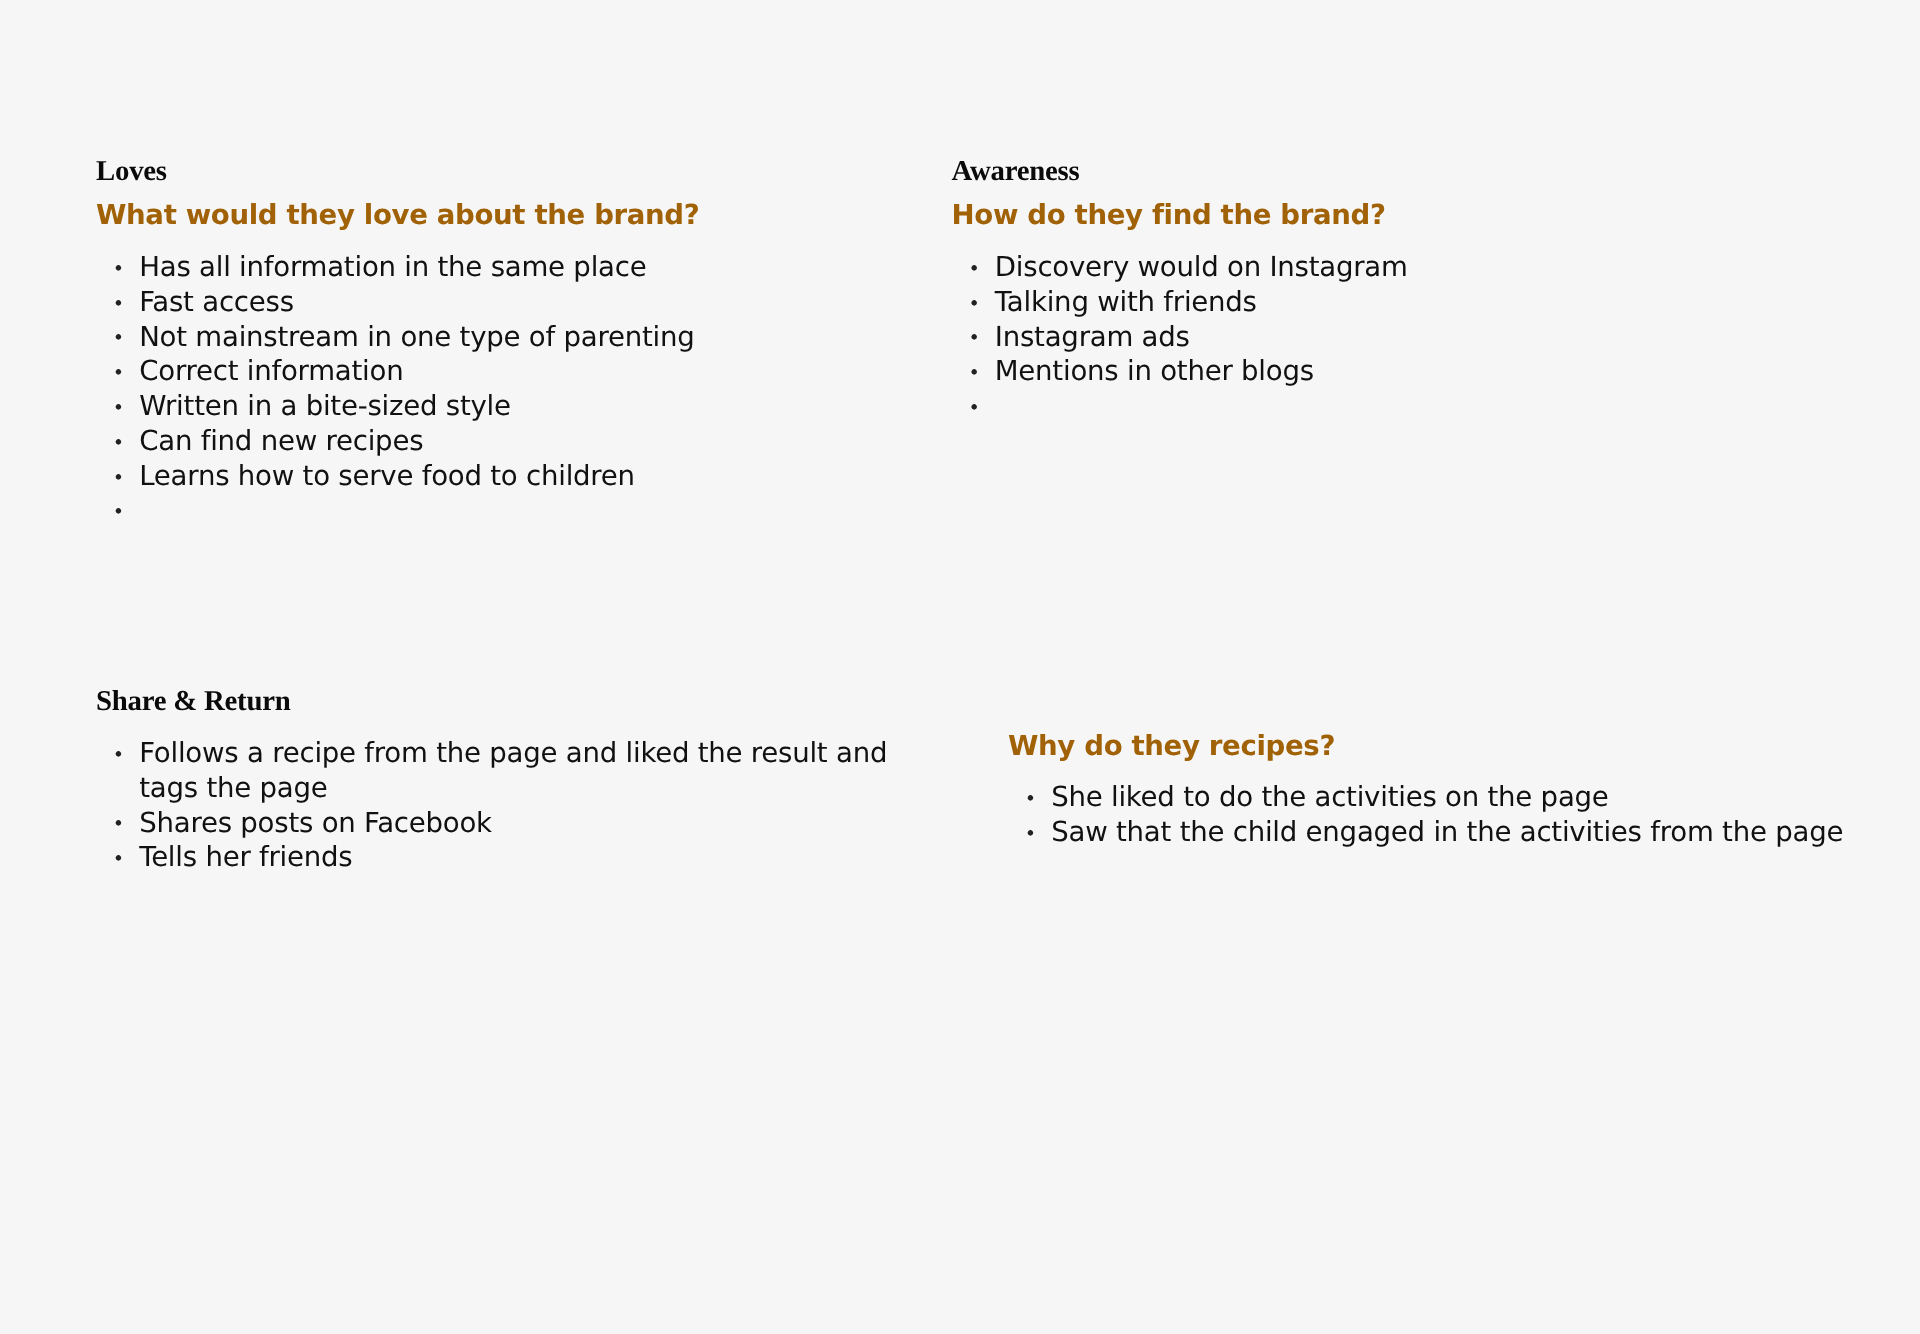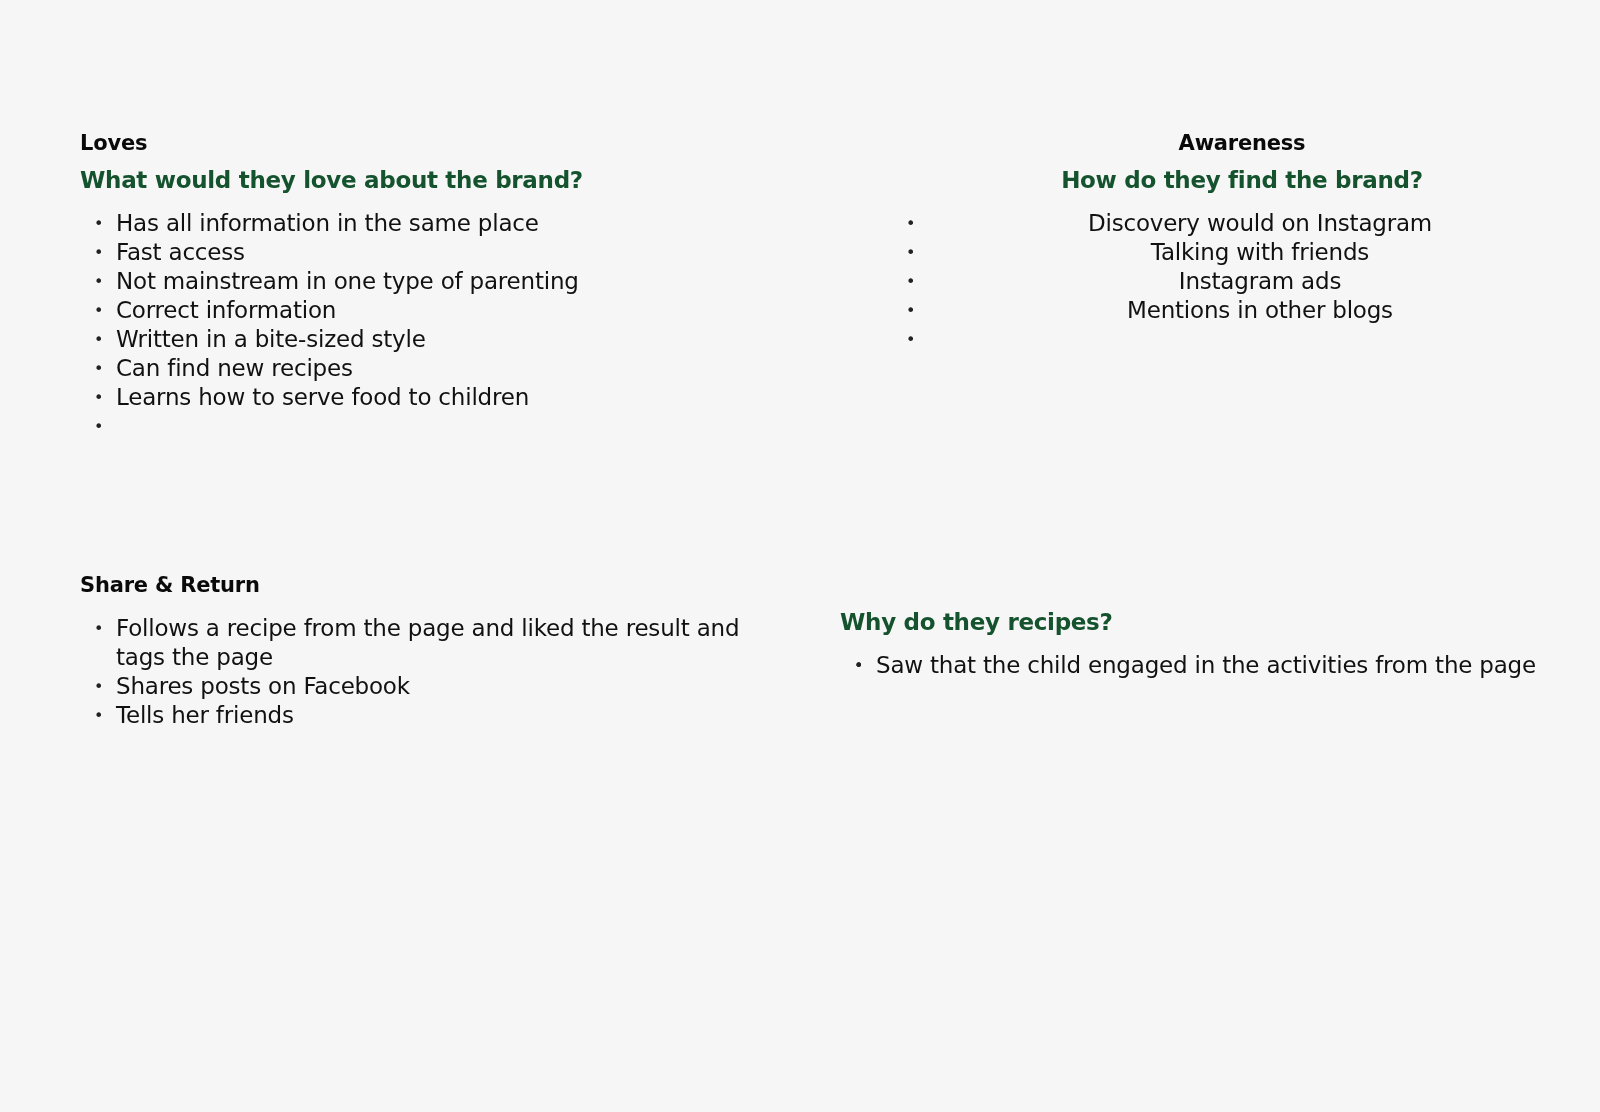--- a/index.html
+++ b/index.html
@@ -13,37 +13,38 @@
       position: relative;
       overflow: hidden;
       font-family: "DejaVu Sans", "Liberation Sans", sans-serif;
       color: #111111;
     }
     .block {
       position: absolute;
       width: 700px;
     }
     .b-loves { left: 80px; top: 128px; }
-    .b-aware { left: 892px; top: 128px; text-align: center; }
+    .b-aware { left: 793px; top: 128px; }
     .b-share { left: 80px; top: 570px; }
     .b-return { left: 840px; top: 570px; }
 
     .title {
-      font-size: 21px;
+      font-size: 24px;
       font-weight: bold;
       color: #0a0a0a;
       height: 30px;
       line-height: 30px;
       margin: 0;
       letter-spacing: -0.2px;
+      font-family: Liberation Serif, serif;
     }
     .subtitle {
       font-size: 23px;
       font-weight: bold;
-      color: #14532d;
+      color: #a16207;
       height: 30px;
       line-height: 30px;
       margin: 7px 0 0 0;
       letter-spacing: -0.3px;
     }
     ul.items {
       list-style: none;
       margin: 14px 0 0 0;
       padding: 0 0 0 36px;
     }
@@ -101,16 +102,16 @@
     <li><span class="bullet">•</span><span>Follows a recipe from the page and liked the result and tags the page</span></li>
     <li><span class="bullet">•</span><span>Shares posts on Facebook</span></li>
     <li><span class="bullet">•</span><span>Tells her friends</span></li>
   </ul>
 </div>
 
 <div class="block b-return">
   <h2 class="title"></h2>
   <h3 class="subtitle">Why do they recipes?</h3>
   <ul class="items">
-    <li><span class="bullet">•</span></li>
+    <li><span class="bullet">•</span><span>She liked to do the activities on the page</span></li>
     <li><span class="bullet">•</span><span>Saw that the child engaged in the activities from the page</span></li>
   </ul>
 </div>
 
 </body></html>

